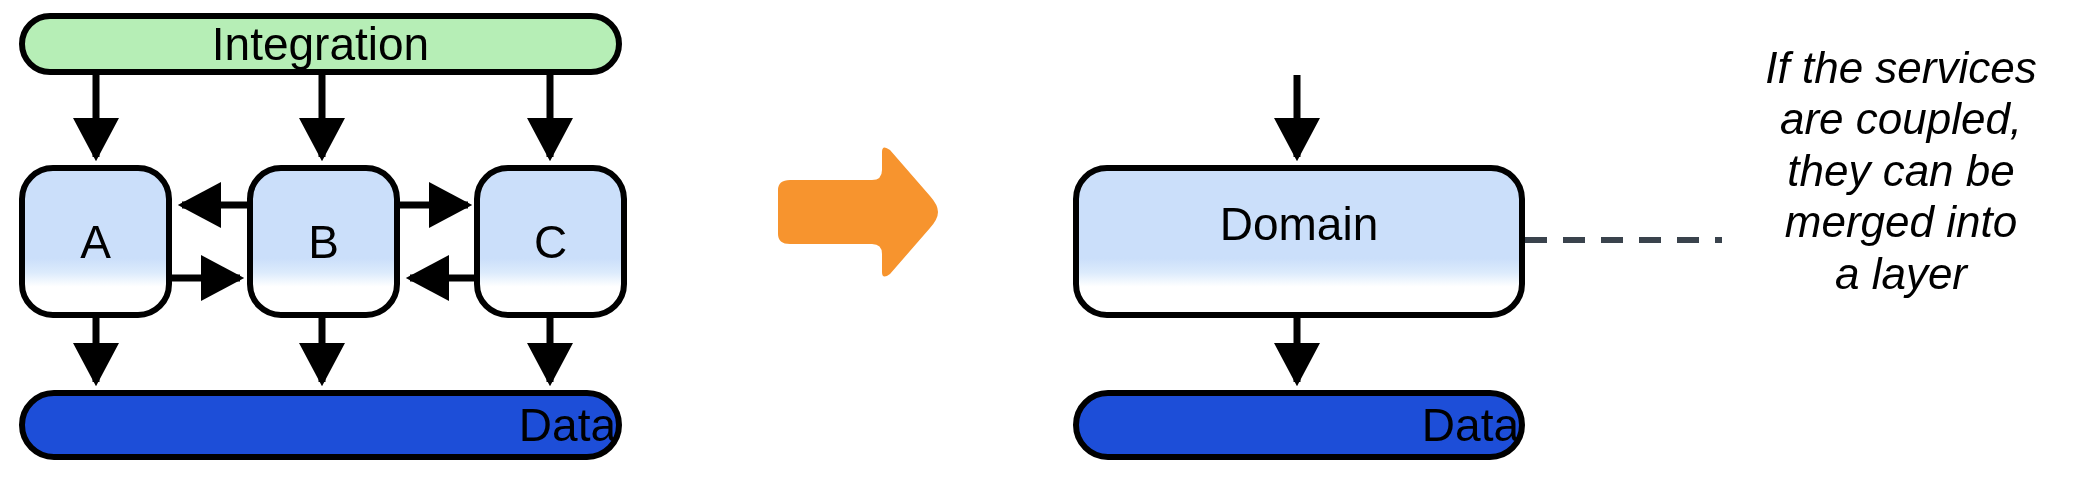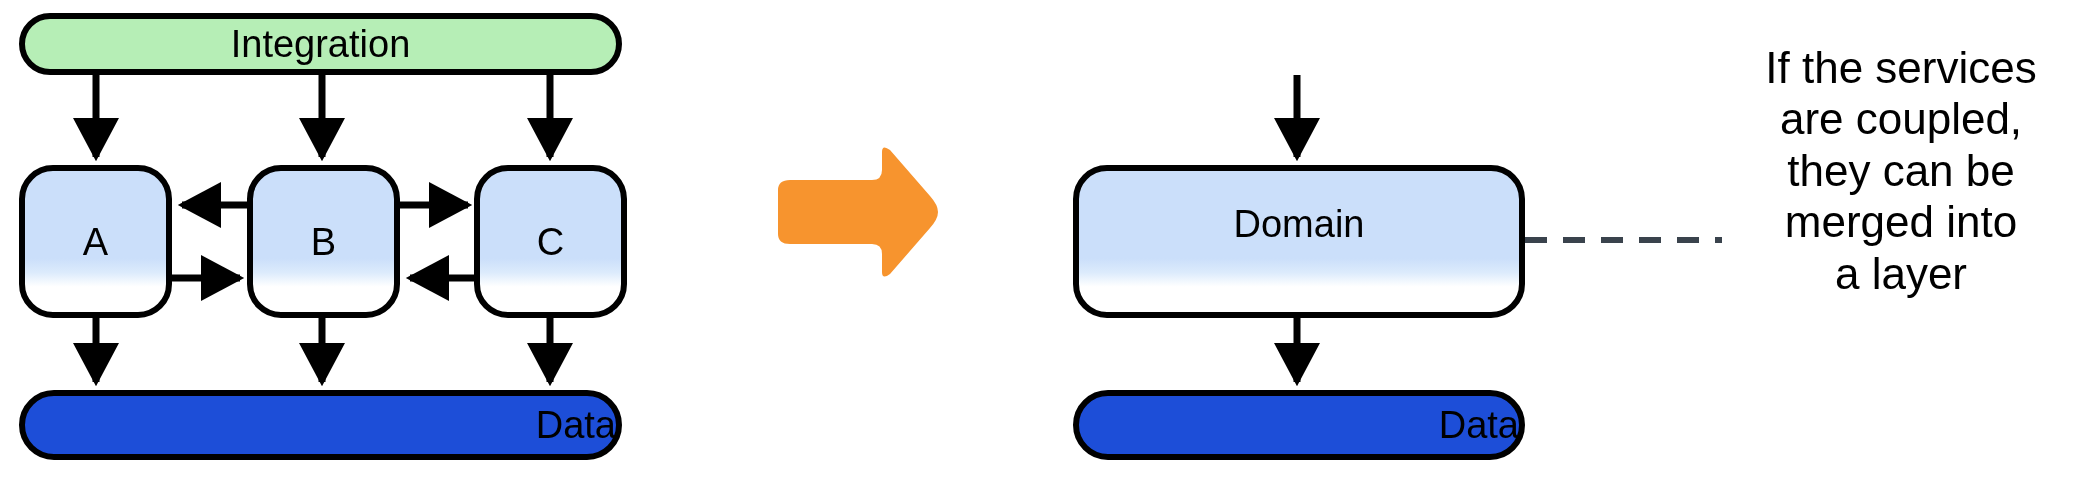--- a/index.html
+++ b/index.html
@@ -18,21 +18,21 @@
     overflow: hidden;
   }
   .node {
     position: absolute;
     box-sizing: border-box;
     border: 6px solid #000000;
     display: flex;
     align-items: center;
     justify-content: center;
     color: #000000;
-    font-size: 38px;
+    font-size: 46px;
     line-height: 1;
   }
   .pill {
     border-radius: 40px;
   }
   .green {
     background: #b6eeb6;
   }
   .gray {
     background: #1d4ed8;
@@ -58,20 +58,21 @@
     height: 488px;
     overflow: visible;
   }
   .note {
     position: absolute;
     text-align: center;
     font-size: 44px;
     line-height: 1.17;
     color: #000000;
     white-space: pre-line;
+    font-style: italic;
   }
 </style>
 </head>
 <body>
 
 <div id="canvas">
 
   <svg class="svg-layer" viewBox="0 0 2094 488" xmlns="http://www.w3.org/2000/svg">
     <defs>
       <marker id="arrowhead" markerWidth="7" markerHeight="7" refX="5.6" refY="3.5" orient="auto" markerUnits="strokeWidth">

